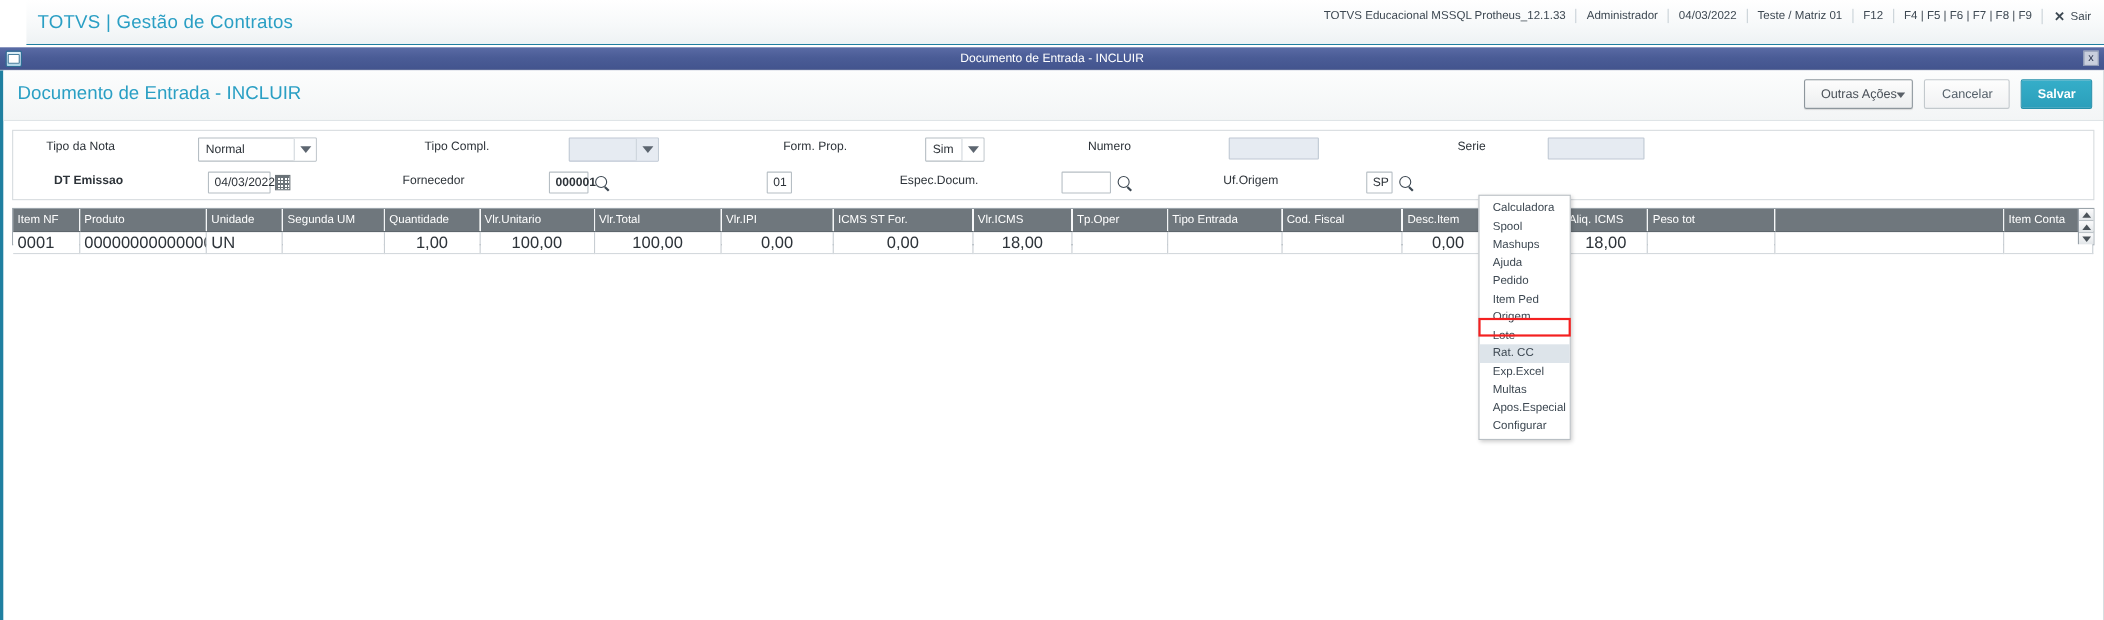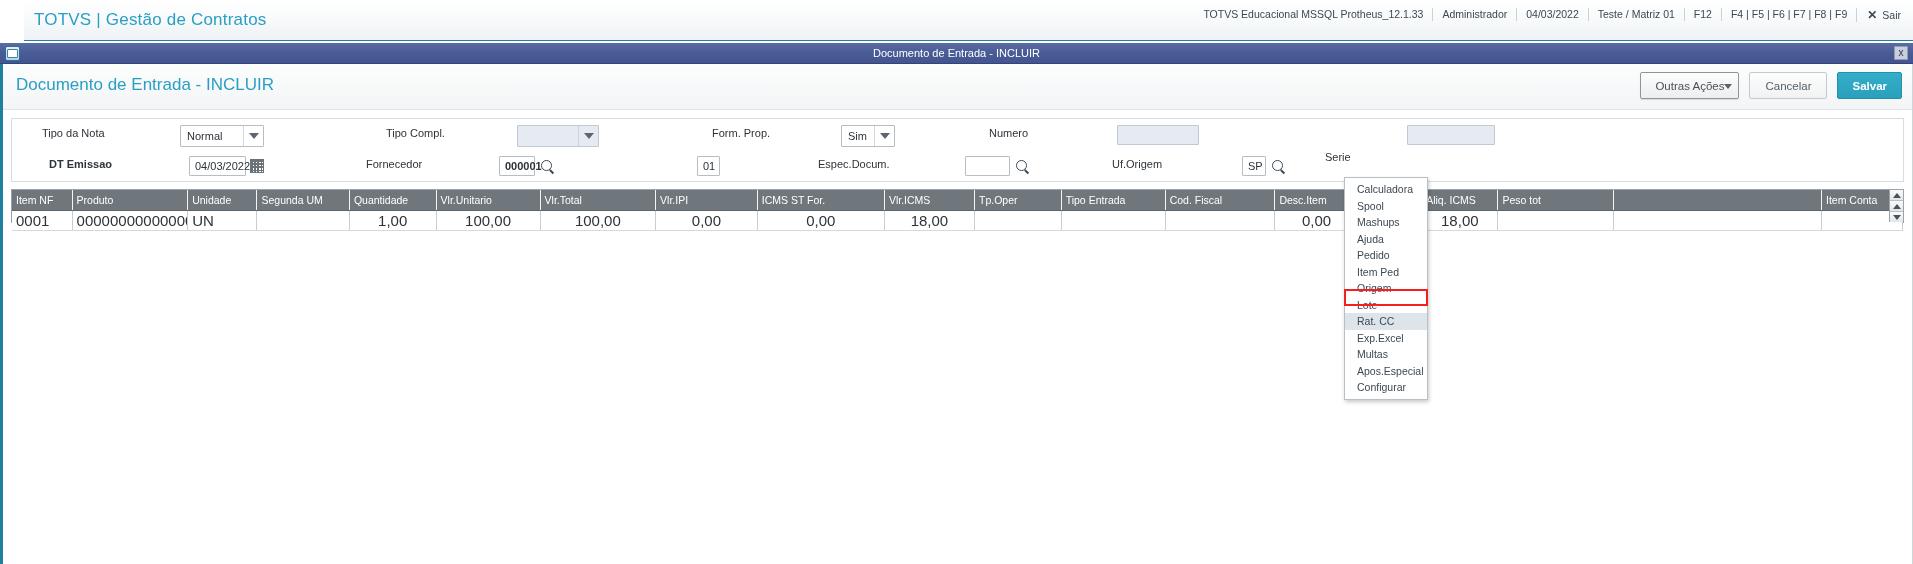--- a/index.html
+++ b/index.html
@@ -404,21 +404,21 @@
         <div class="btn btn-salvar">Salvar</div>
       </div>
     </div>
 
     <div class="form-panel">
 
       <div class="field" style="left:30px; top:8px;">
         <span class="flabel">Tipo da Nota</span>
       </div>
       <div class="field" style="left:168px; top:6px;">
-        <div class="combo" style="width:84px;">
+        <div class="combo" style="width:108px;">
           <div class="cval">Normal</div>
           <div class="cbtn">
               <span class="tri"></span>
             </div>
         </div>
       </div>
 
       <div class="field" style="left:374px; top:8px;">
         <span class="flabel">Tipo Compl.</span>
       </div>
@@ -443,21 +443,21 @@
         </div>
       </div>
 
       <div class="field" style="left:977px; top:8px;">
         <span class="flabel">Numero</span>
       </div>
       <div class="field" style="left:1105px; top:6px;">
         <div class="inp readonly" style="width:82px;"></div>
       </div>
 
-      <div class="field" style="left:1313px; top:8px;margin-top:24px;">
+      <div class="field" style="left:1313px; top:8px;">
         <span class="flabel">Serie</span>
       </div>
       <div class="field" style="left:1395px; top:6px;">
         <div class="inp readonly" style="width:88px;"></div>
       </div>
 
       <div class="field" style="left:37px; top:39px;font-weight:bold;">
         <span class="flabel">DT Emissao</span>
       </div>
       <div class="field" style="left:177px; top:37px;">

